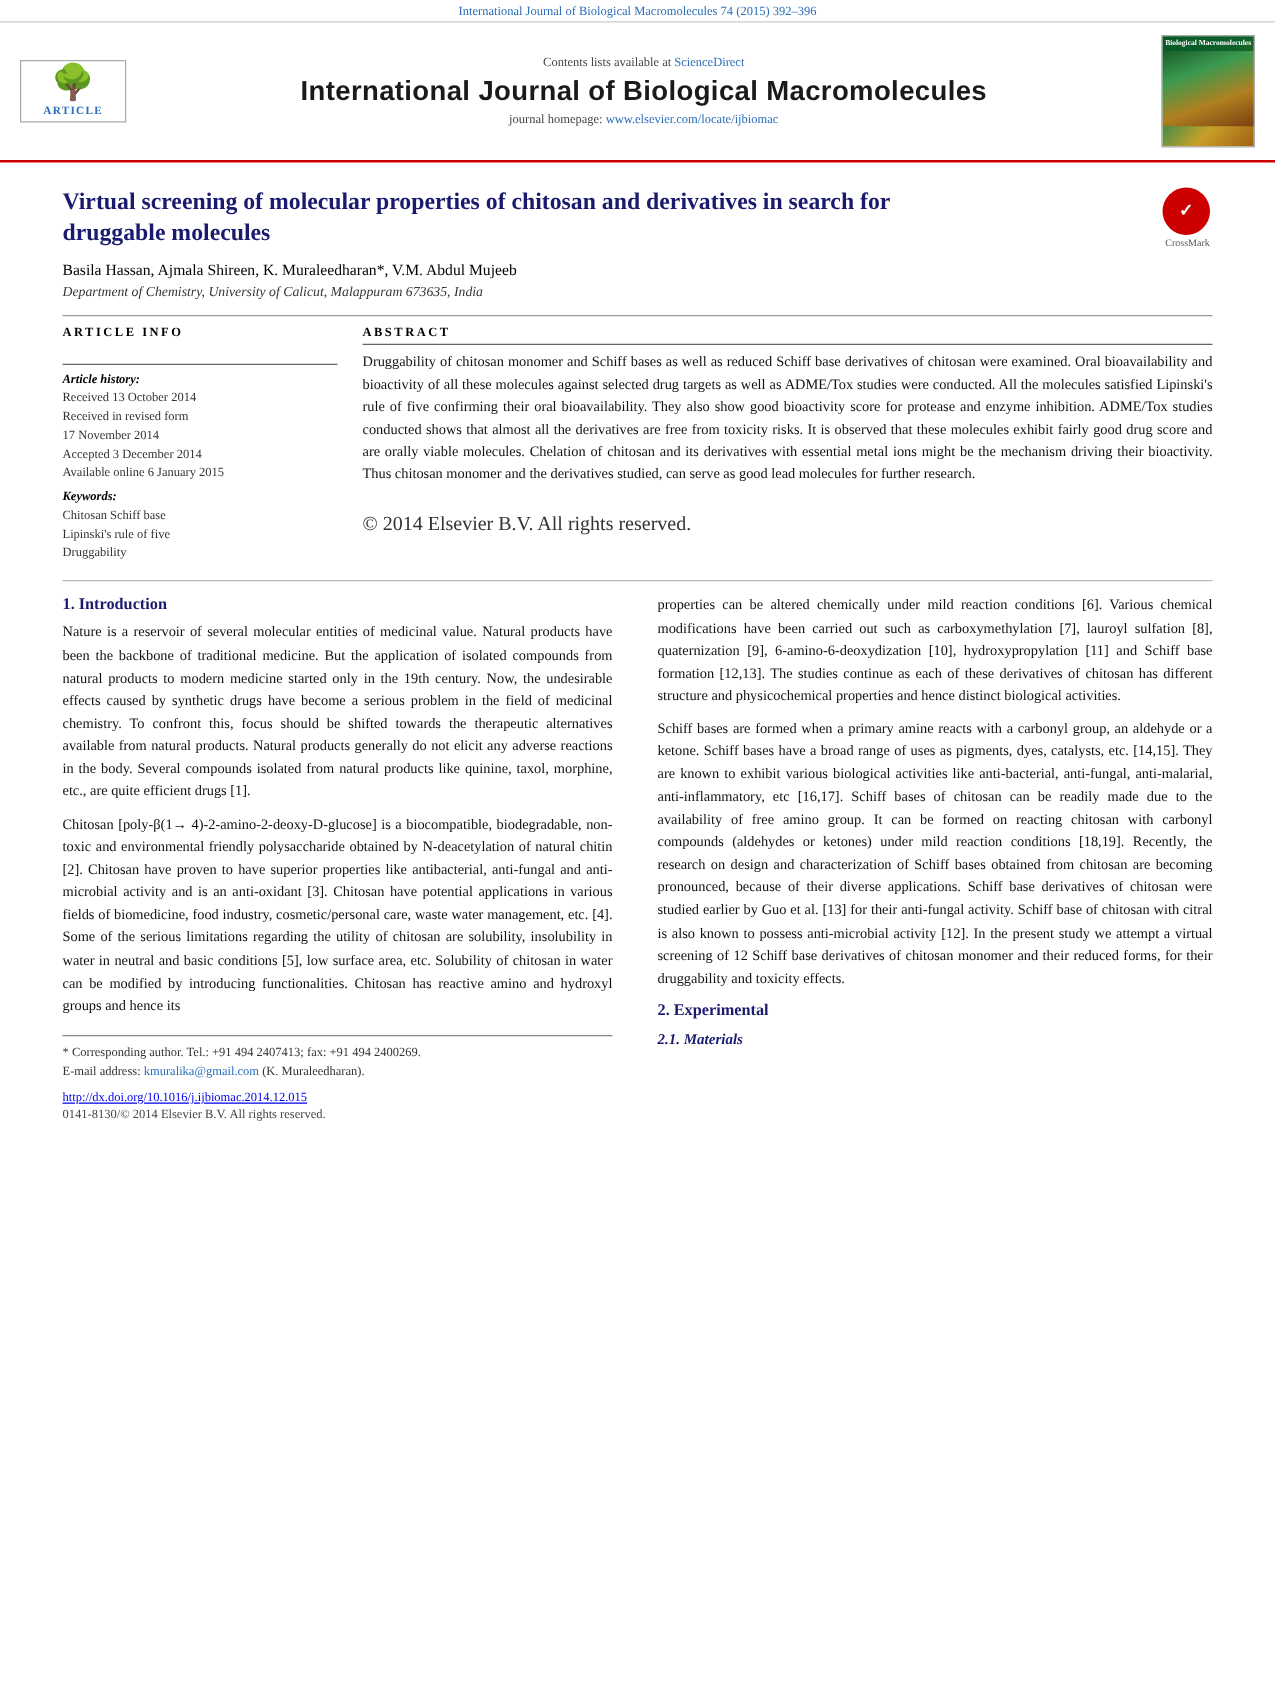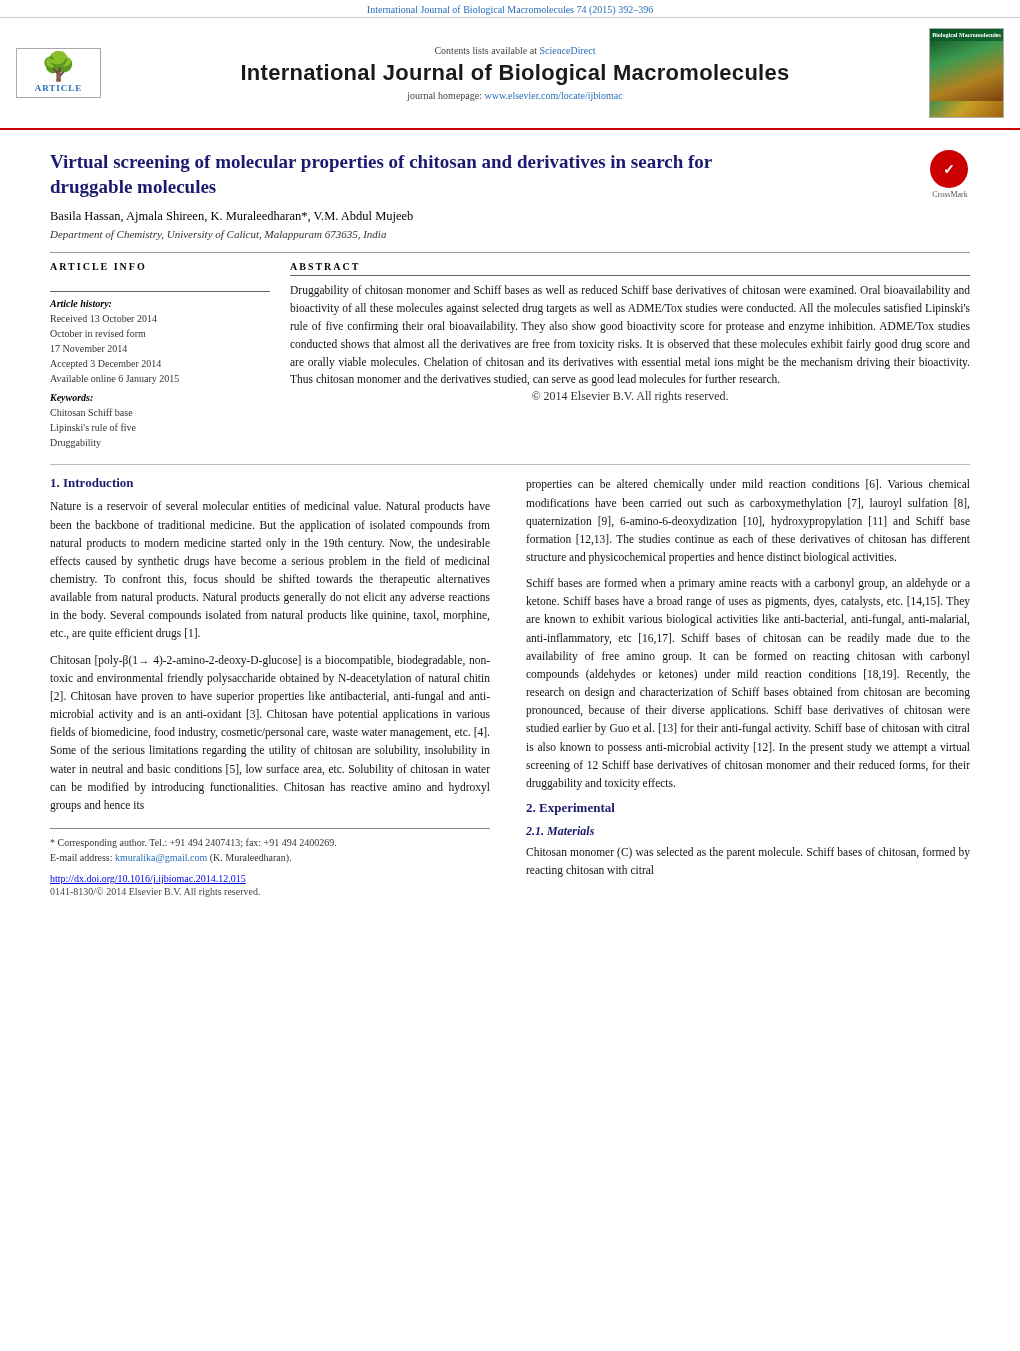--- a/index.html
+++ b/index.html
@@ -181,23 +181,23 @@
       padding-bottom: 3px;
       margin-bottom: 6px;
     }
     .abstract-text {
       font-size: 11.5px;
       line-height: 1.55;
       color: #111;
       text-align: justify;
     }
     .copyright-line {
-      font-size: 12px;
-      text-align: center;
-      margin-top: 0;
+      font-size: 16px;
+      text-align: left;
+      margin-top: 22px;
       color: #333;
     }
     .body-two-col {
       display: flex;
       gap: 36px;
       margin-top: 14px;
       border-top: 1px solid #bbb;
       padding-top: 10px;
     }
     .body-left {
@@ -302,21 +302,21 @@
     <span>Basila Hassan, Ajmala Shireen, K. Muraleedharan*, V.M. Abdul Mujeeb</span>
   </div>
   <div class="affiliation">Department of Chemistry, University of Calicut, Malappuram 673635, India</div>
 
   <div class="two-col">
 
     <div class="article-info">
       <div class="article-info-title">ARTICLE INFO</div>
       <div class="article-info-section-title">Article history:</div>
       <div class="article-info-text">Received 13 October 2014</div>
-      <div class="article-info-text">October in revised form</div>
+      <div class="article-info-text">Received in revised form</div>
       <div class="article-info-text">17 November 2014</div>
       <div class="article-info-text">Accepted 3 December 2014</div>
       <div class="article-info-text">Available online 6 January 2015</div>
       <div class="article-info-section-title">Keywords:</div>
       <div class="article-info-text">Chitosan Schiff base</div>
       <div class="article-info-text">Lipinski's rule of five</div>
       <div class="article-info-text">Druggability</div>
     </div>
 
     <div class="abstract-col">
@@ -354,17 +354,16 @@
       <div class="body-text">properties can be altered chemically under mild reaction conditions [6]. Various chemical modifications have been carried out such as carboxymethylation [7], lauroyl sulfation [8], quaternization [9], 6-amino-6-deoxydization [10], hydroxypropylation [11] and Schiff base formation [12,13]. The studies continue as each of these derivatives of chitosan has different structure and physicochemical properties and hence distinct biological activities.</div>
       <div class="body-text">Schiff bases are formed when a primary amine reacts with a carbonyl group, an aldehyde or a ketone. Schiff bases have a broad range of uses as pigments, dyes, catalysts, etc. [14,15]. They are known to exhibit various biological activities like anti-bacterial, anti-fungal, anti-malarial, anti-inflammatory, etc [16,17]. Schiff bases of chitosan can be readily made due to the availability of free amino group. It can be formed on reacting chitosan with carbonyl compounds (aldehydes or ketones) under mild reaction conditions [18,19]. Recently, the research on design and characterization of Schiff bases obtained from chitosan are becoming pronounced, because of their diverse applications. Schiff base derivatives of chitosan were studied earlier by Guo et al. [13] for their anti-fungal activity. Schiff base of chitosan with citral is also known to possess anti-microbial activity [12]. In the present study we attempt a virtual screening of 12 Schiff base derivatives of chitosan monomer and their reduced forms, for their druggability and toxicity effects.</div>
       <div class="section-title">
         <span>2.</span>
         <span>Experimental</span>
       </div>
       <div class="subsection-title">
         <span>2.1.</span>
         <span>Materials</span>
       </div>
-      <div class="body-text">Chitosan monomer (C) was selected as the parent molecule. Schiff bases of chitosan, formed by reacting chitosan with citral</div>
     </div>
   </div>
 
 </div>
 
 </body></html>

